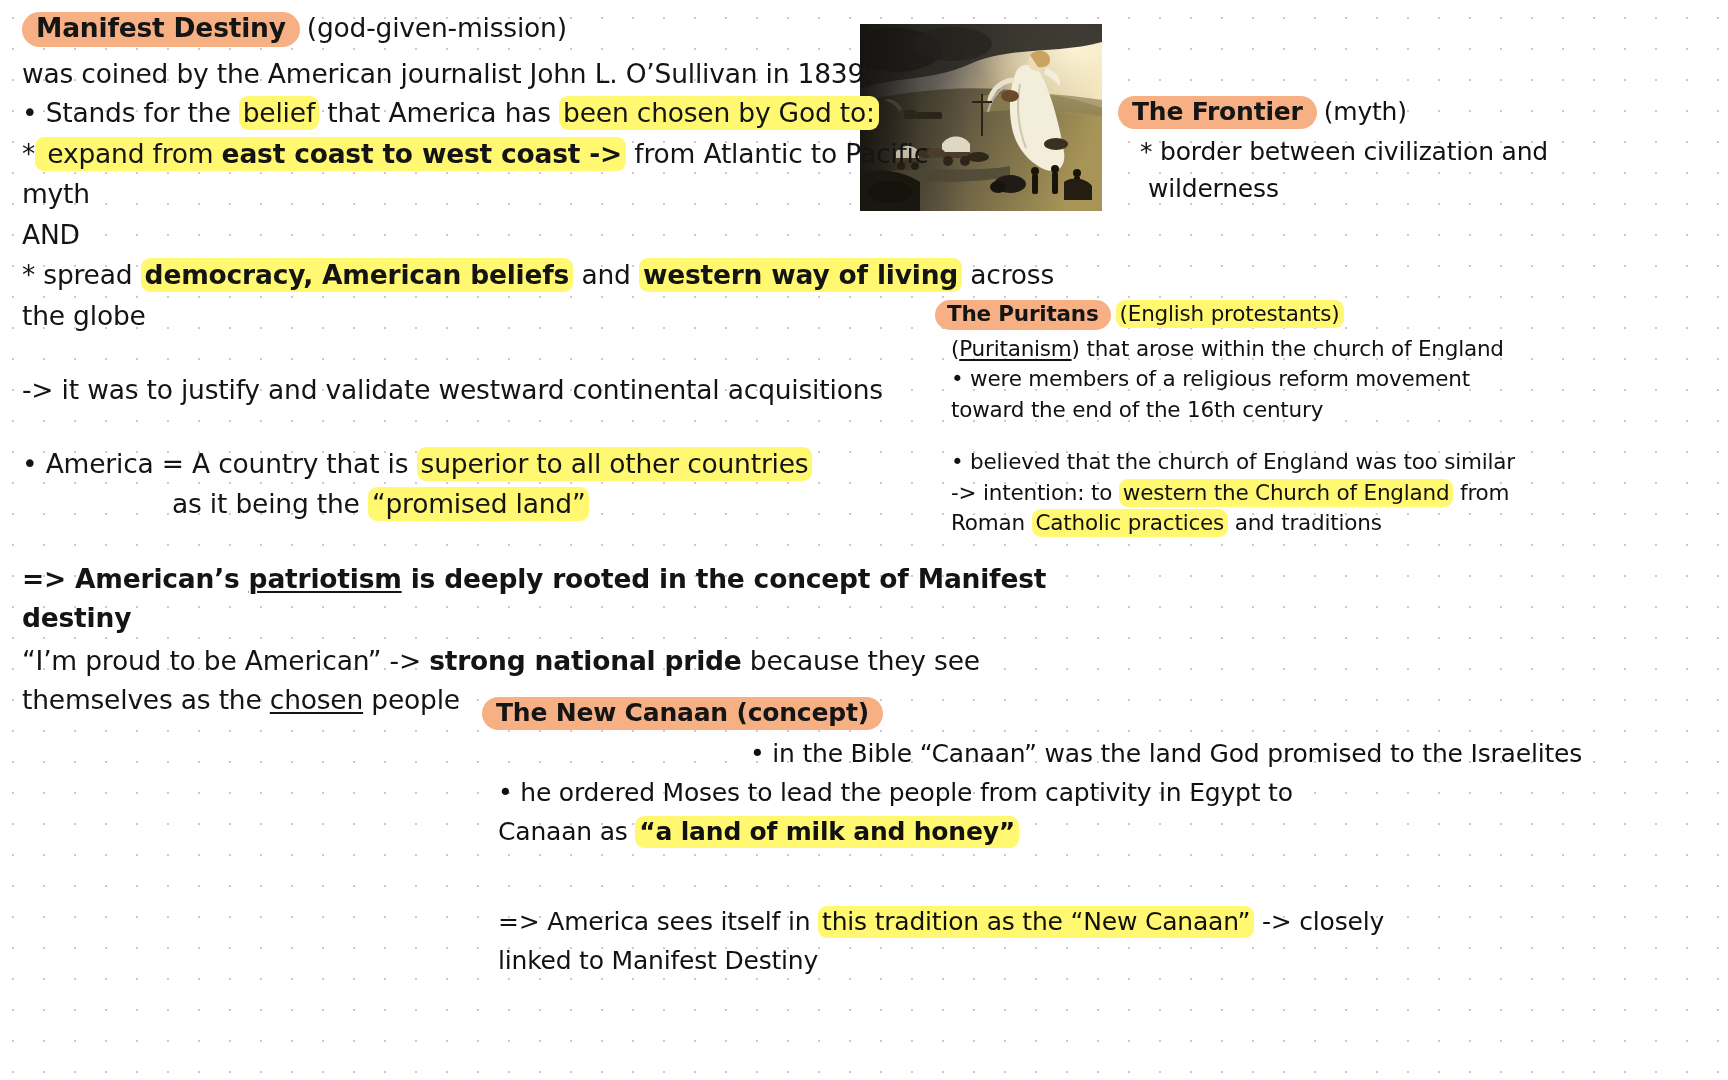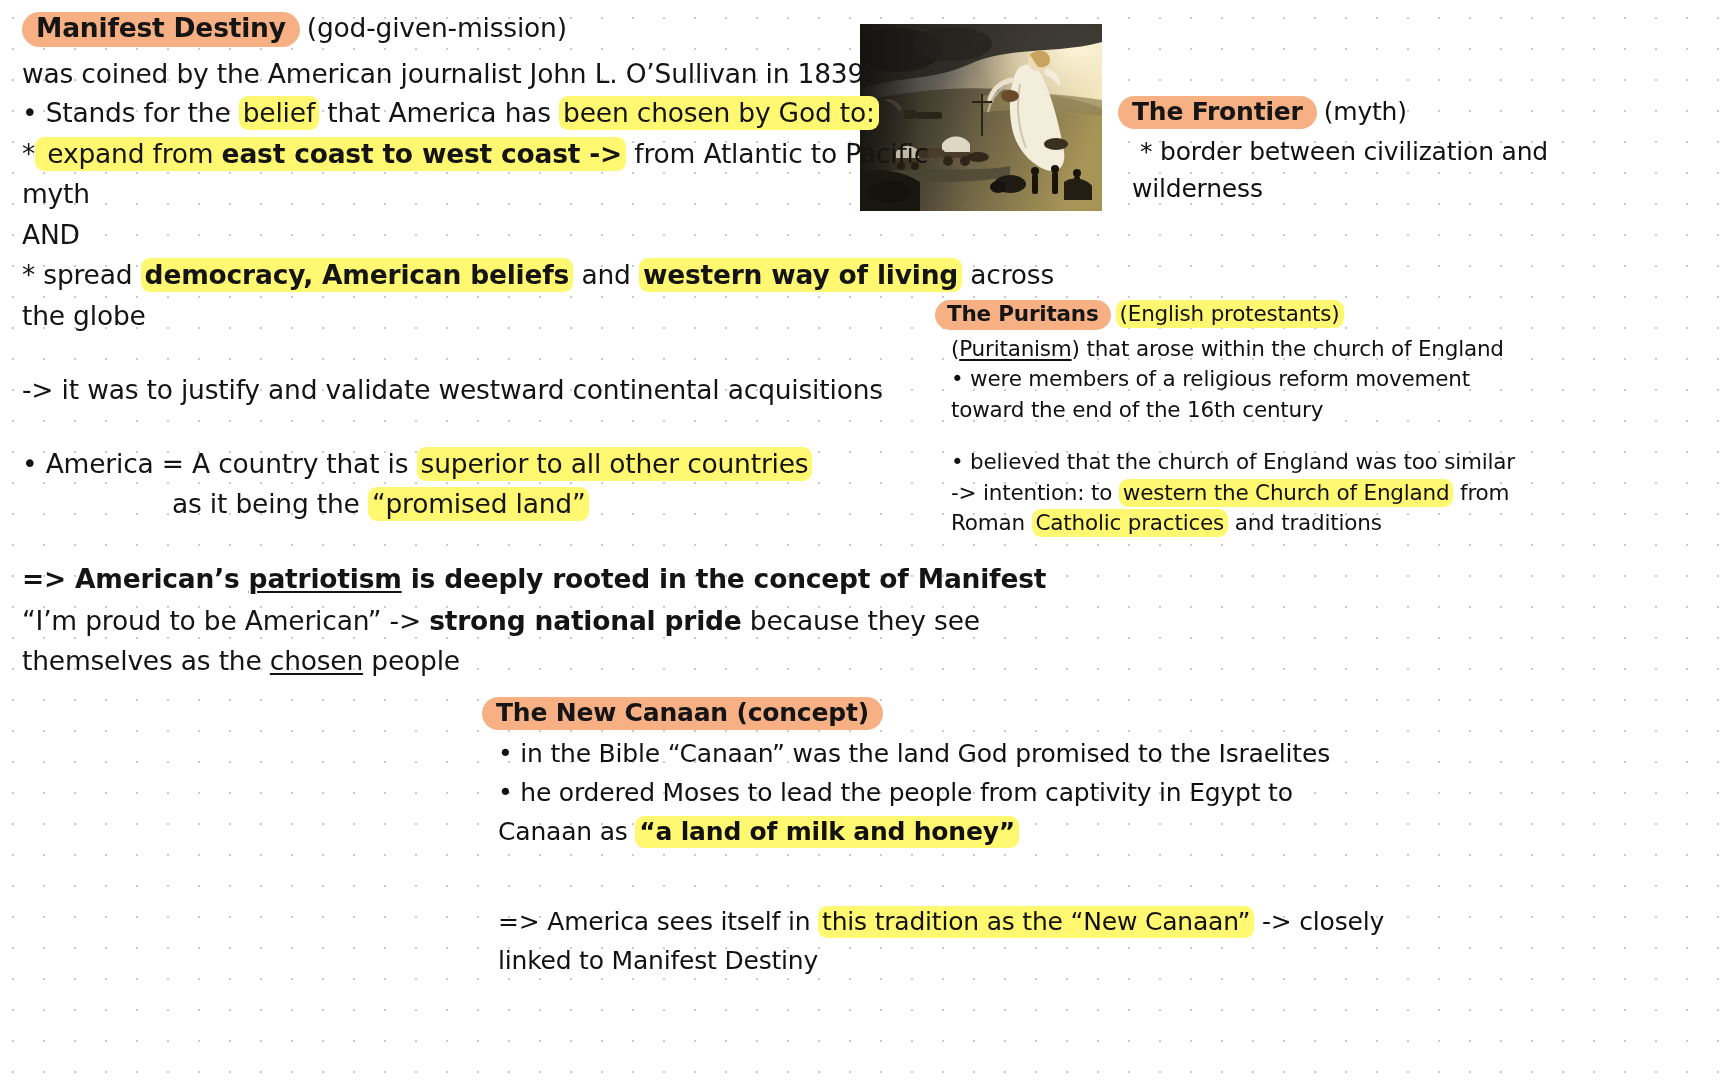--- a/index.html
+++ b/index.html
@@ -236,20 +236,23 @@
       <span class="ln">
         <span>as it being the </span><span class="hl">“promised land”</span>
       </span>
     </div>
 
     <div class="row" style="margin-top:48px;">
       <span class="ln b">
         <span>=&gt; American’s </span><span class="u">patriotism</span><span> is deeply rooted in the concept of Manifest</span>
       </span>
     </div>
+    <div class="row" style="margin-top:13px;">
+      <span class="ln b">destiny</span>
+    </div>
 
     <div class="row pink" style="margin-top:16px;">
       <span class="ln">
         <span>“I’m proud to be American” -&gt; </span><span class="b">strong national pride</span><span> because they see</span>
       </span>
     </div>
     <div class="row pink" style="margin-top:13px;">
       <span class="ln">
         <span>themselves as the </span><span class="u">chosen</span><span> people</span>
       </span>
@@ -258,21 +261,21 @@
 
   <div class="blk" id="frontier" style="left:1118px; top:96px; width:600px;">
     <div style="margin-bottom:10px;">
       <span class="ln ln-md">
         <span class="pill">The Frontier</span><span style="margin-left:7px;">(myth)</span>
       </span>
     </div>
     <div style="margin-left:22px; margin-bottom:12px;">
       <span class="ln ln-md">* border between civilization and</span>
     </div>
-    <div style="margin-left:14px;">
+    <div style="margin-left:30px;">
       <span class="ln ln-md">wilderness</span>
     </div>
   </div>
 
   <div class="blk" id="puritans" style="left:935px; top:300px; width:640px;">
     <div style="margin-bottom:8px;">
       <span class="ln ln-sm">
         <span class="pill" style="padding:3px 12px 5px 12px;">The Puritans</span><span class="hl" style="margin-left:5px;">(English protestants)</span>
       </span>
     </div>
@@ -301,21 +304,21 @@
       </span>
     </div>
   </div>
 
   <div class="blk" id="new-canaan" style="left:482px; top:697px; width:1100px;">
     <div style="margin-bottom:11px;">
       <span class="ln ln-md">
         <span class="pill">The New Canaan (concept)</span>
       </span>
     </div>
-    <div style="margin-left:16px; margin-bottom:14px;">
+    <div style="margin-left:16px; margin-bottom:14px;text-align:right;">
       <span class="ln ln-md">• in the Bible “Canaan” was the land God promised to the Israelites</span>
     </div>
     <div style="margin-left:16px; margin-bottom:14px;">
       <span class="ln ln-md">• he ordered Moses to lead the people from captivity in Egypt to</span>
     </div>
     <div style="margin-left:16px;">
       <span class="ln ln-md">
         <span>Canaan as  </span><span class="hl b">“a land of milk and honey”</span>
       </span>
     </div>

